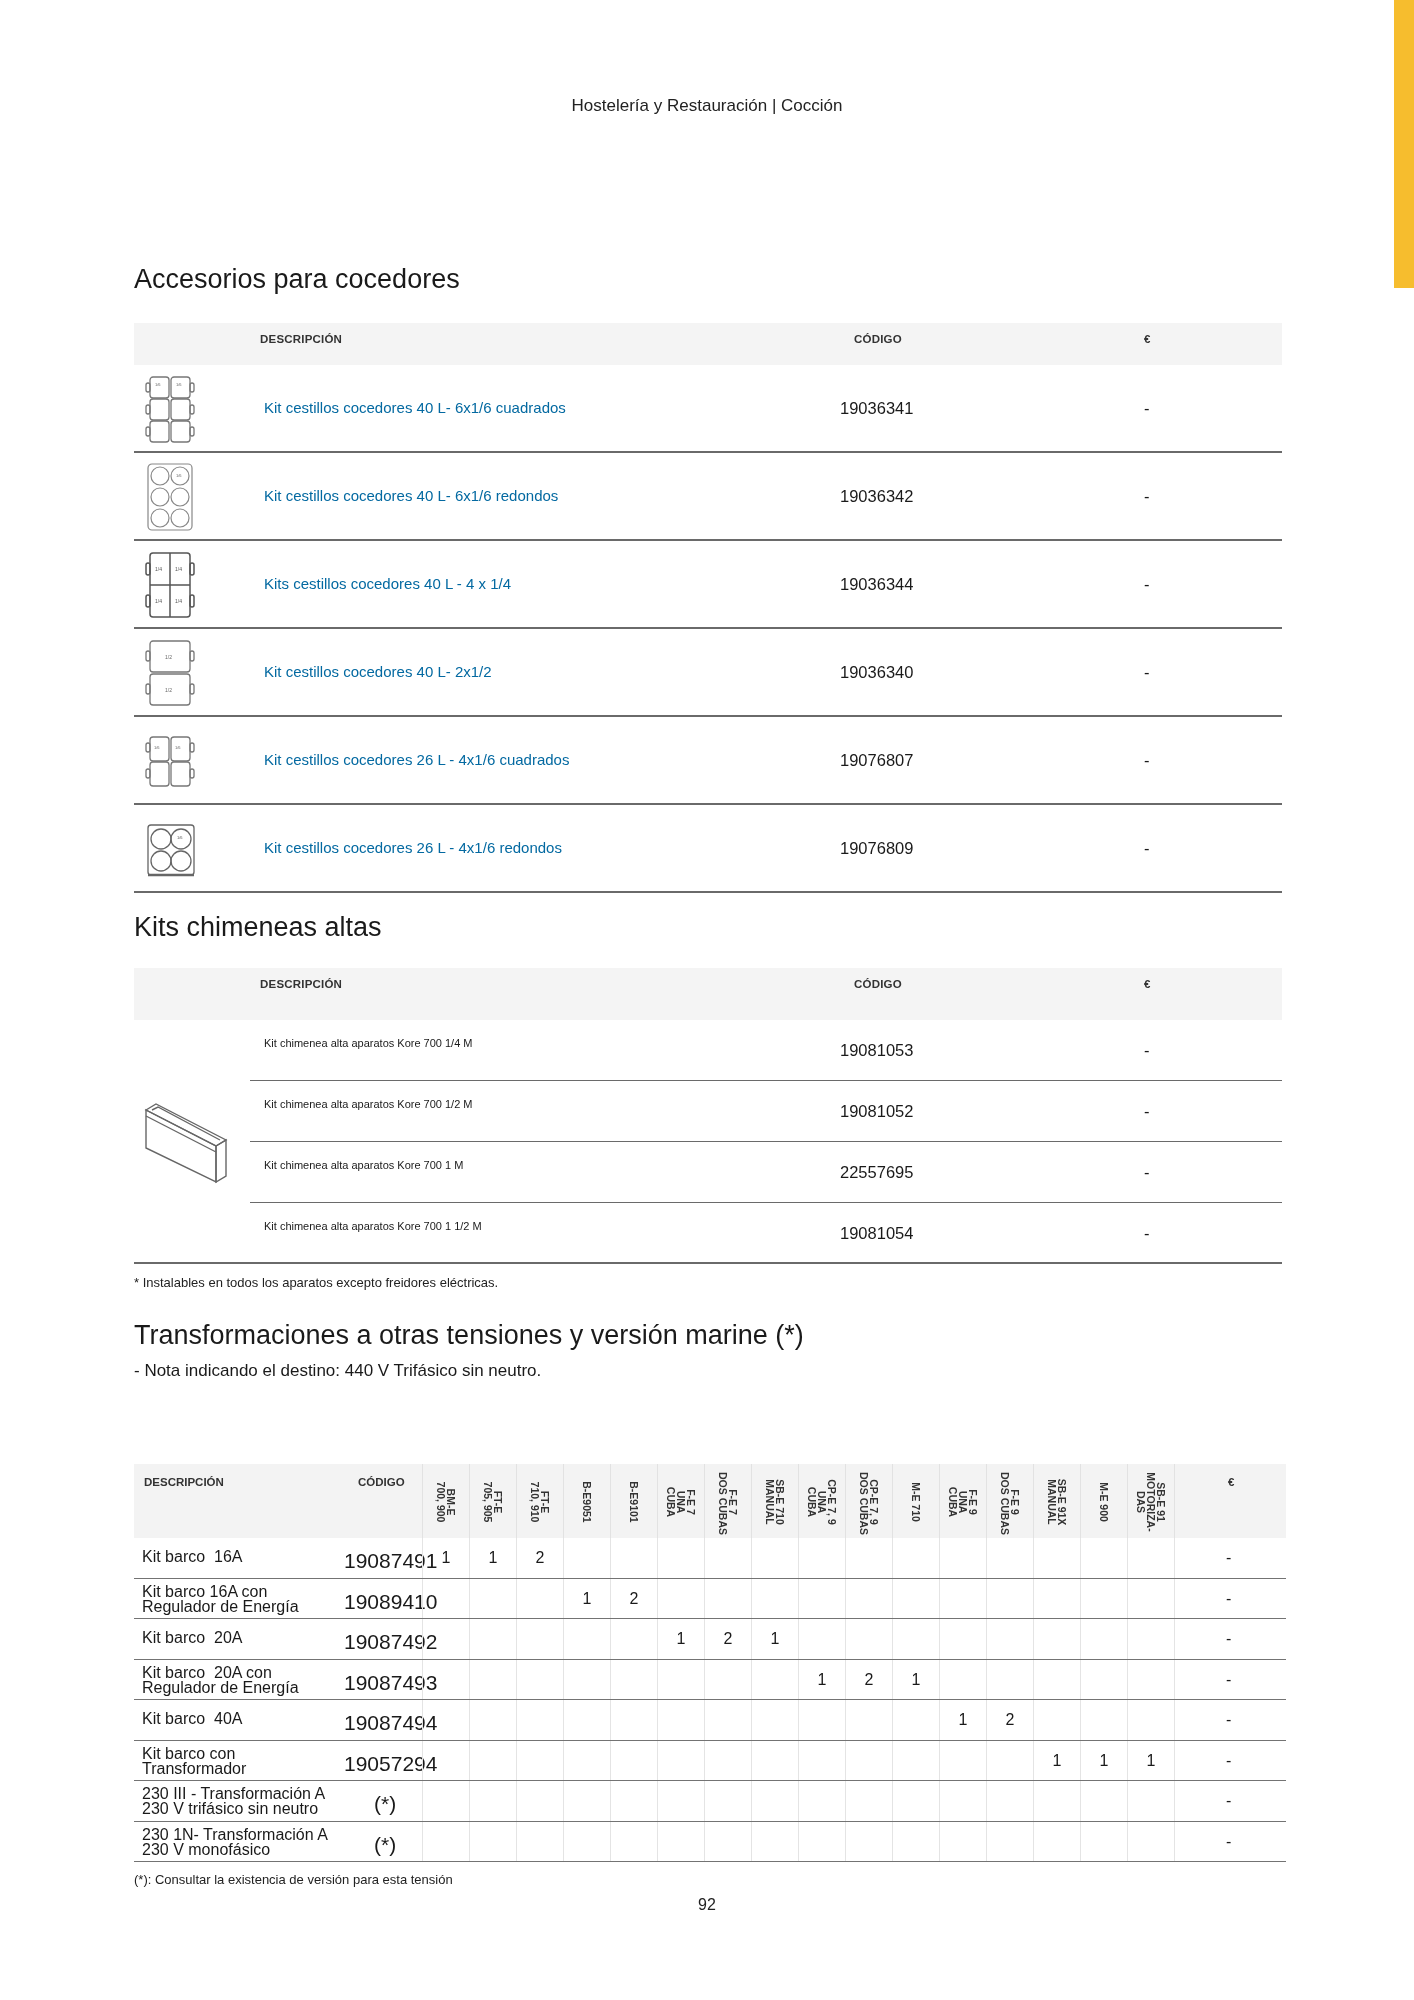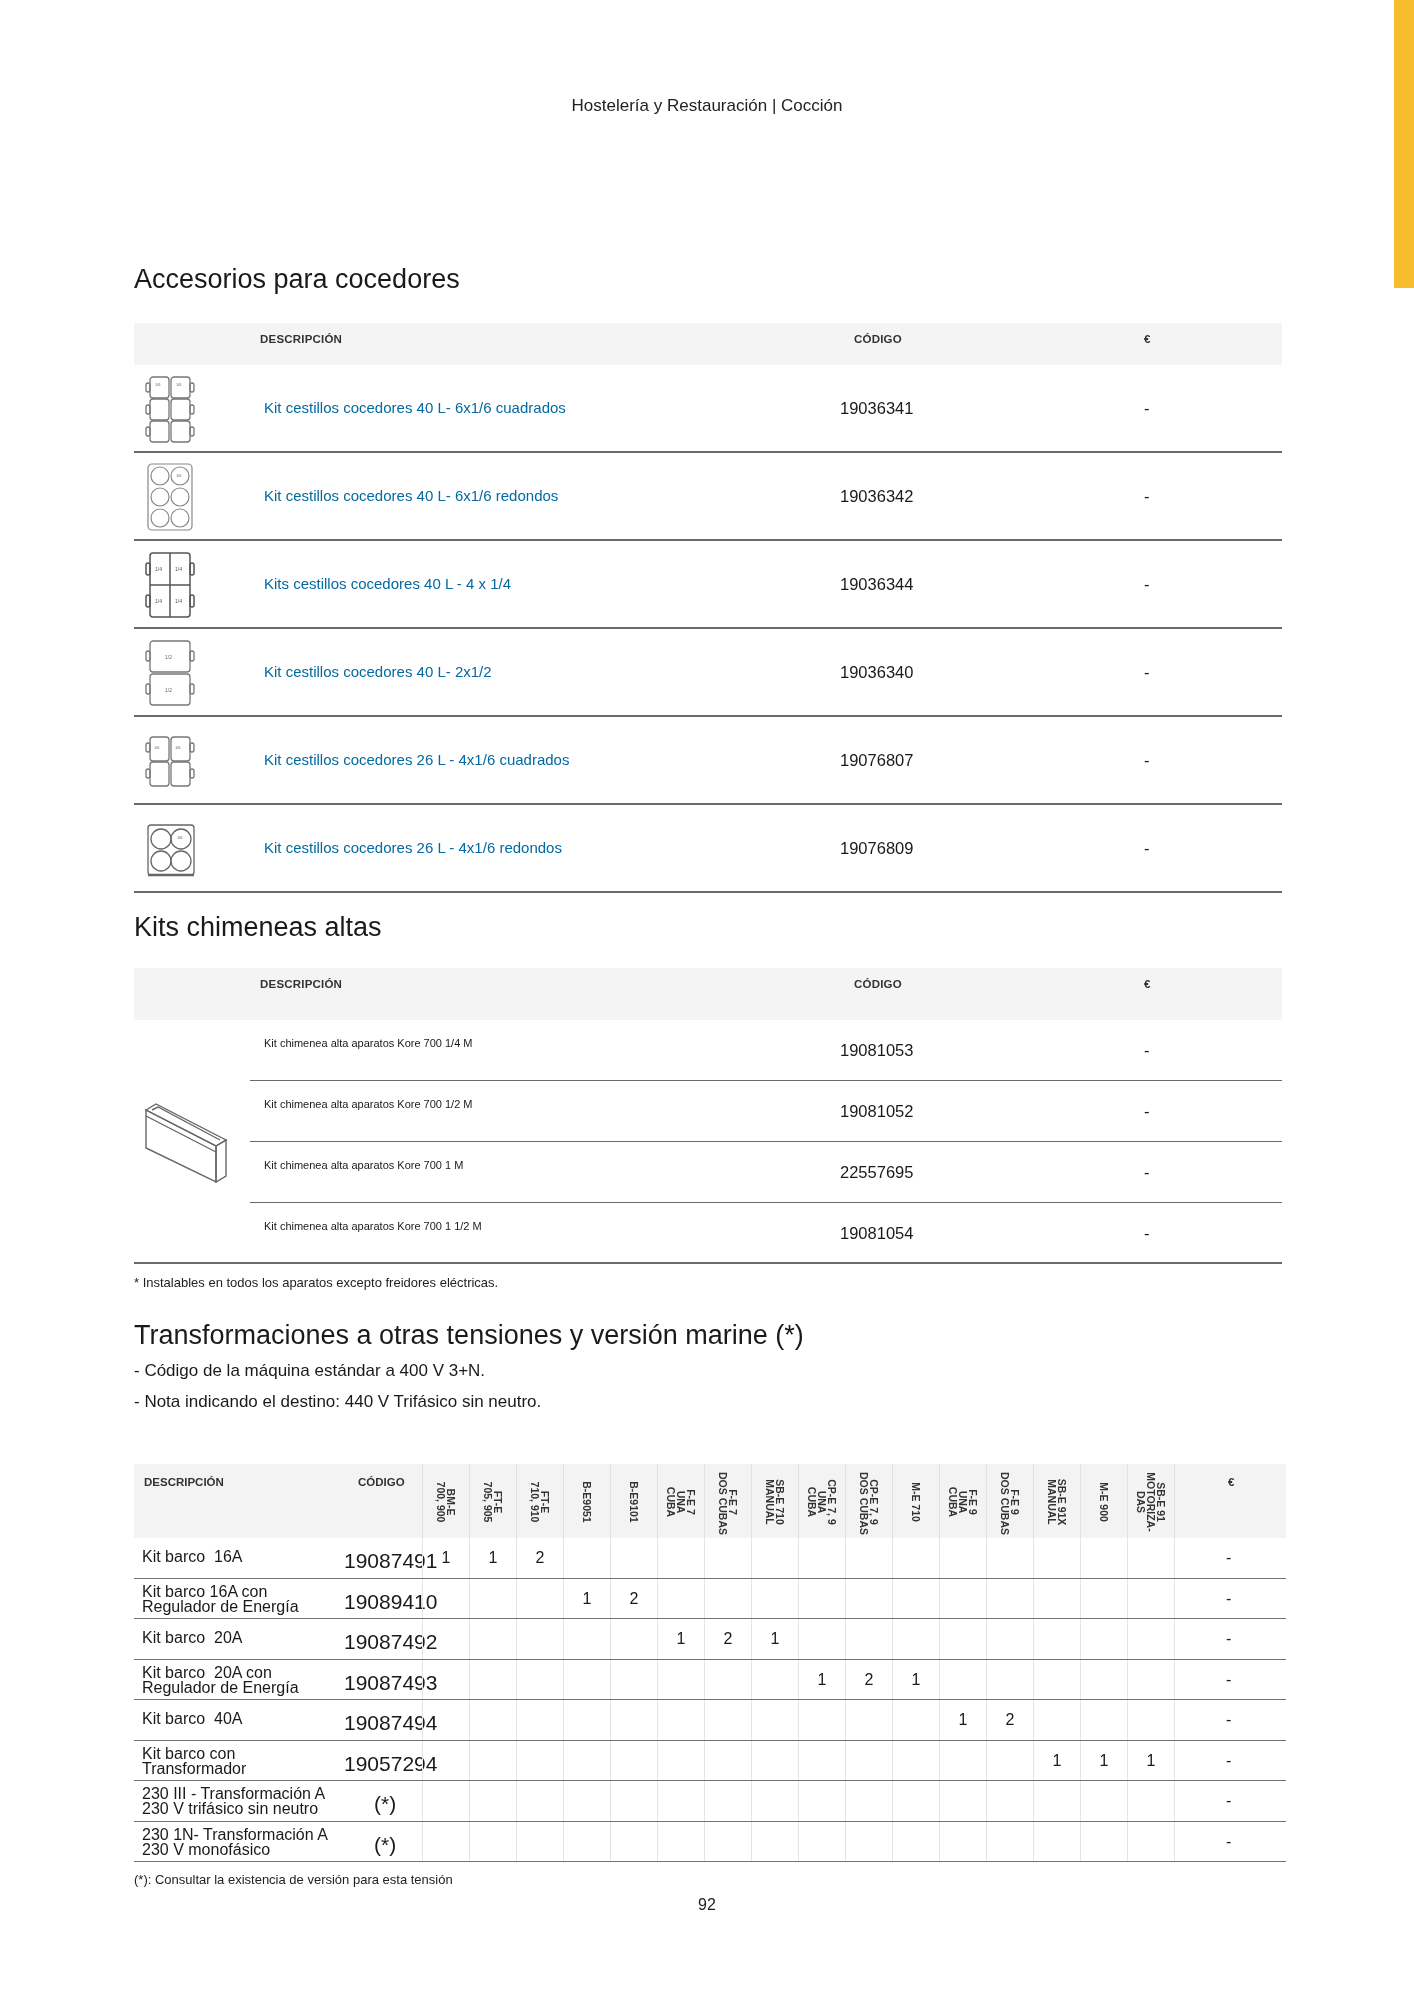--- a/index.html
+++ b/index.html
@@ -237,21 +237,20 @@
       <span class="eur">-</span>
     </div>
   </div>
 </div>
 
 <div class="footnote" style="top:1275px">* Instalables en todos los aparatos excepto freidores eléctricas.</div>
 
 <h2 class="section-title" style="top:1320px">Transformaciones a otras tensiones y versión marine (*)</h2>
 
 <div class="intro" style="top:1356px">
-  <div>- Código de la máquina estándar a 400 V 3+N.</div>
   <div>- Nota indicando el destino: 440 V Trifásico sin neutro.</div>
 </div>
 
 <div class="mtx" id="mtx">
   <div class="mtx-head" id="mtx-head">
     <span class="mh-desc">DESCRIPCIÓN</span>
     <span class="mh-code">CÓDIGO</span>
     <span class="mh-eur">€</span>
   <div class="vcol" style="left: 288px;">
         <span class="vt">BM-E

